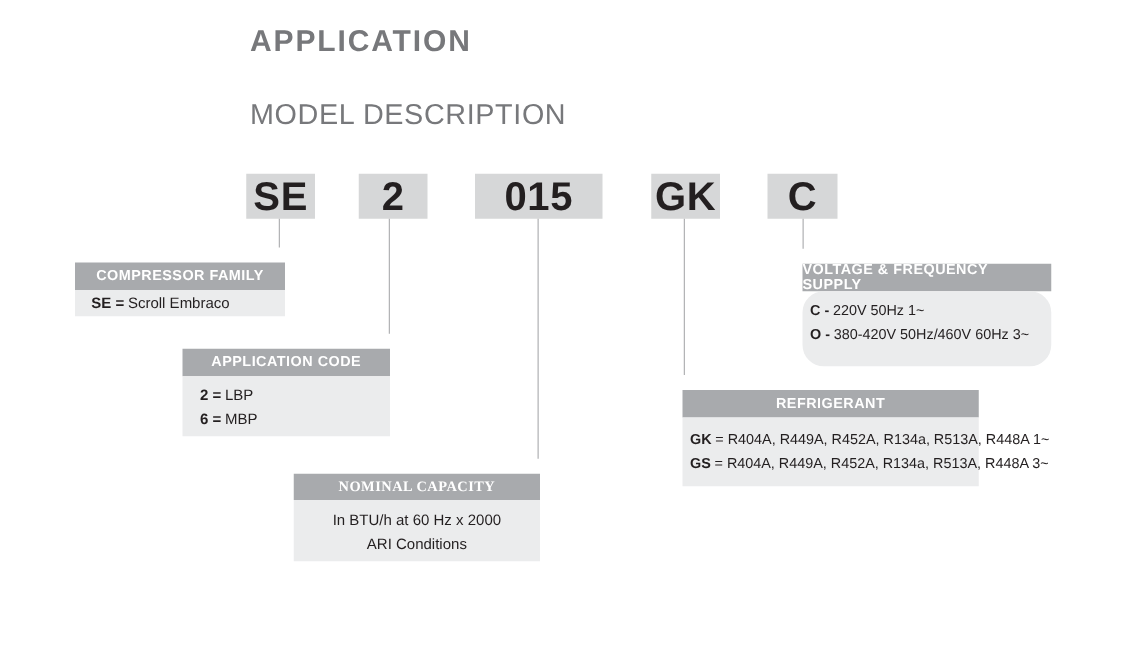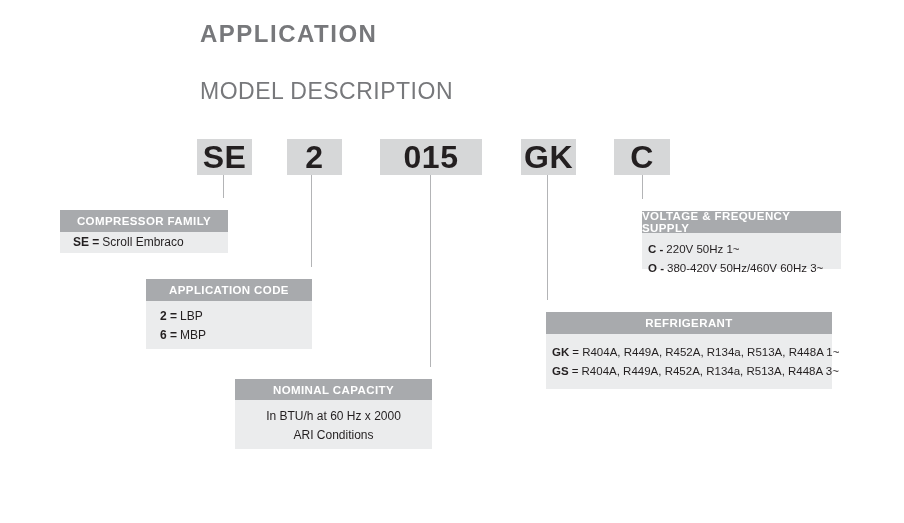--- a/index.html
+++ b/index.html
@@ -89,27 +89,27 @@
   }
   .legend-body .k {
     font-weight: bold;
     margin-right: 3px;
   }
   .leg-compressor-family { left: 60px;  top: 198px; width: 168px; }
   .leg-compressor-family .legend-body { height: 21px; display: flex; align-items: center; padding-left: 13px; }
   .leg-application-code  { left: 146px; top: 267px; width: 166px; }
   .leg-application-code .legend-body { height: 48px; padding: 6px 0 0 14px; }
   .leg-nominal-capacity  { left: 235px; top: 367px; width: 197px; }
-  .leg-nominal-capacity .legend-header { height: 21px; }
+  .leg-nominal-capacity .legend-header { height: 21px; font-family: Liberation Serif, serif; }
   .leg-nominal-capacity .legend-body { height: 49px; padding-top: 7px; text-align: center; }
   .leg-nominal-capacity .line { line-height: 19px; }
-  .leg-refrigerant       { left: 546px; top: 300px; width: 286px; }
+  .leg-refrigerant       { left: 546px; top: 300px; width: 237px; }
   .leg-refrigerant .legend-body { height: 55px; padding: 9px 0 0 6px; font-size: 11.5px; }
   .leg-voltage-frequency { left: 642px; top: 199px; width: 199px; }
-  .leg-voltage-frequency .legend-body { height: 36px; padding: 7px 0 0 6px; font-size: 11.5px; }
+  .leg-voltage-frequency .legend-body { height: 60px; padding: 7px 0 0 6px; font-size: 11.5px; border-radius: 17px; }
 </style>
 </head>
 <body>
 
 <div class="canvas">
 
   <div class="page-title">APPLICATION</div>
   <div class="page-subtitle">MODEL DESCRIPTION</div>
 
   <div class="code-box seg-se">SE</div>

